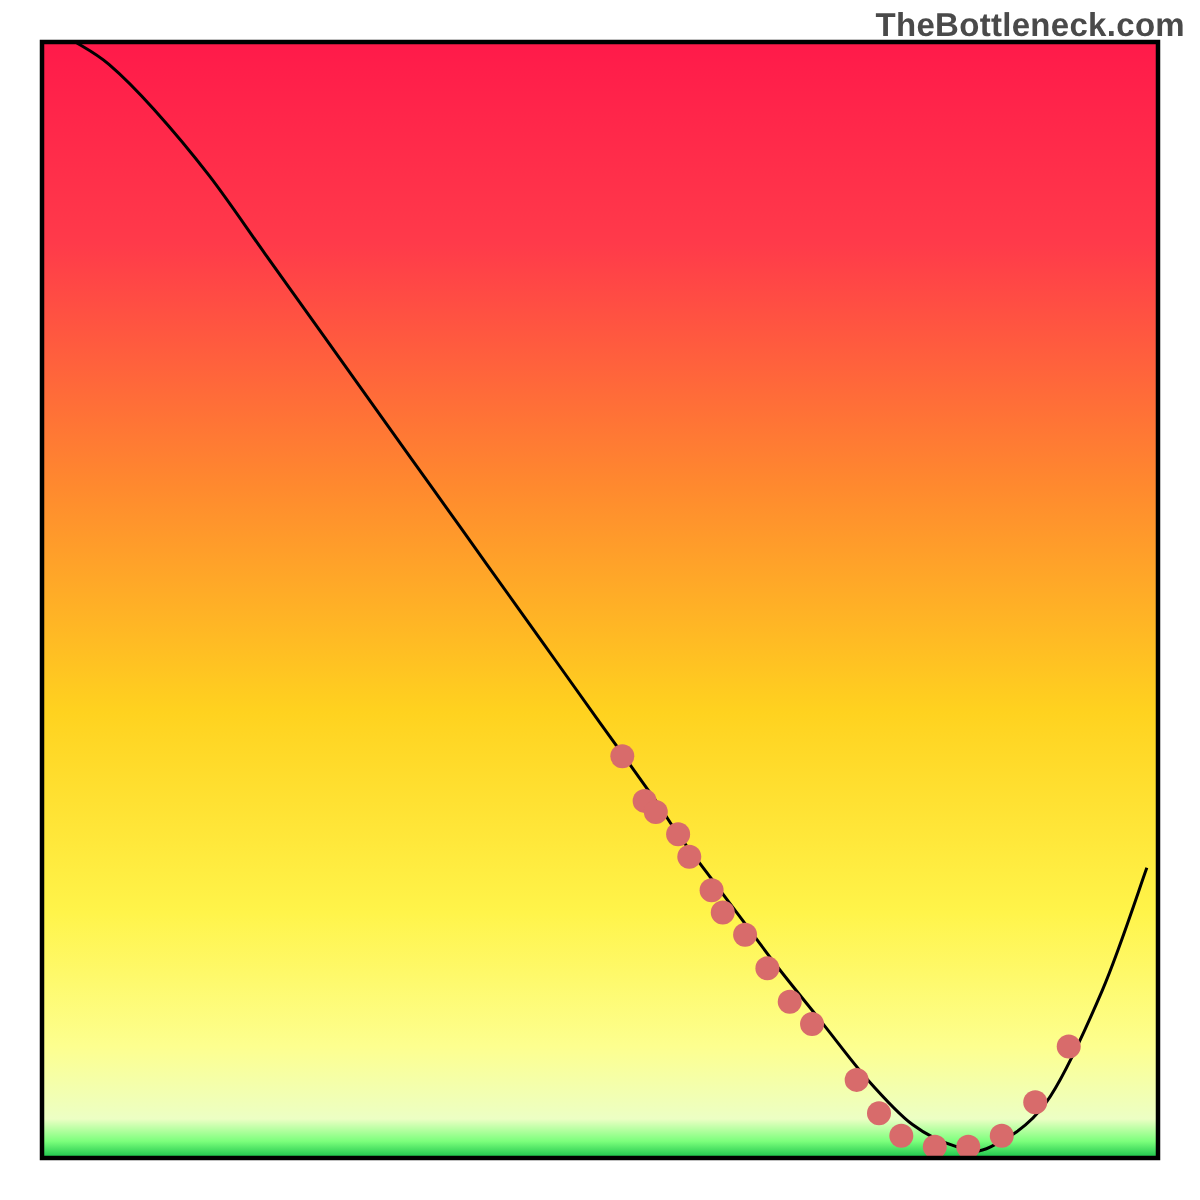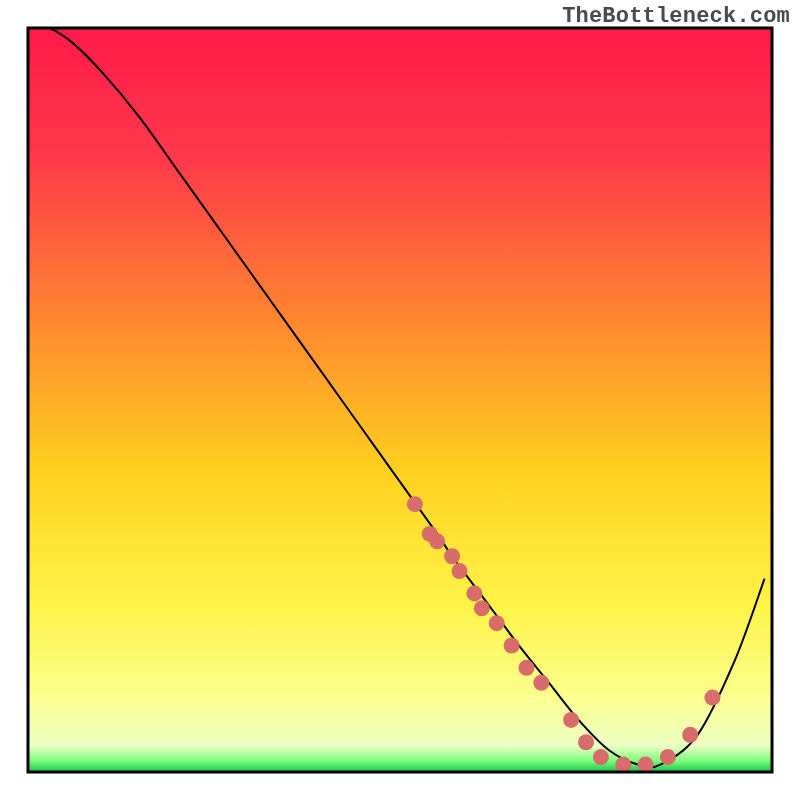--- a/index.html
+++ b/index.html
@@ -8,21 +8,20 @@
     width: 800px;
     height: 800px;
     overflow: hidden;
     background: #ffffff;
     font-family: Arial, Helvetica, sans-serif;
   }
   .chart-wrap {
     position: relative;
     width: 800px;
     height: 800px;
-    font-family: Liberation Mono, monospace;
   }
   svg {
     display: block;
   }
   .watermark {
     position: absolute;
     top: 4px;
     right: 10px;
     font-size: 22px;
     font-weight: bold;

